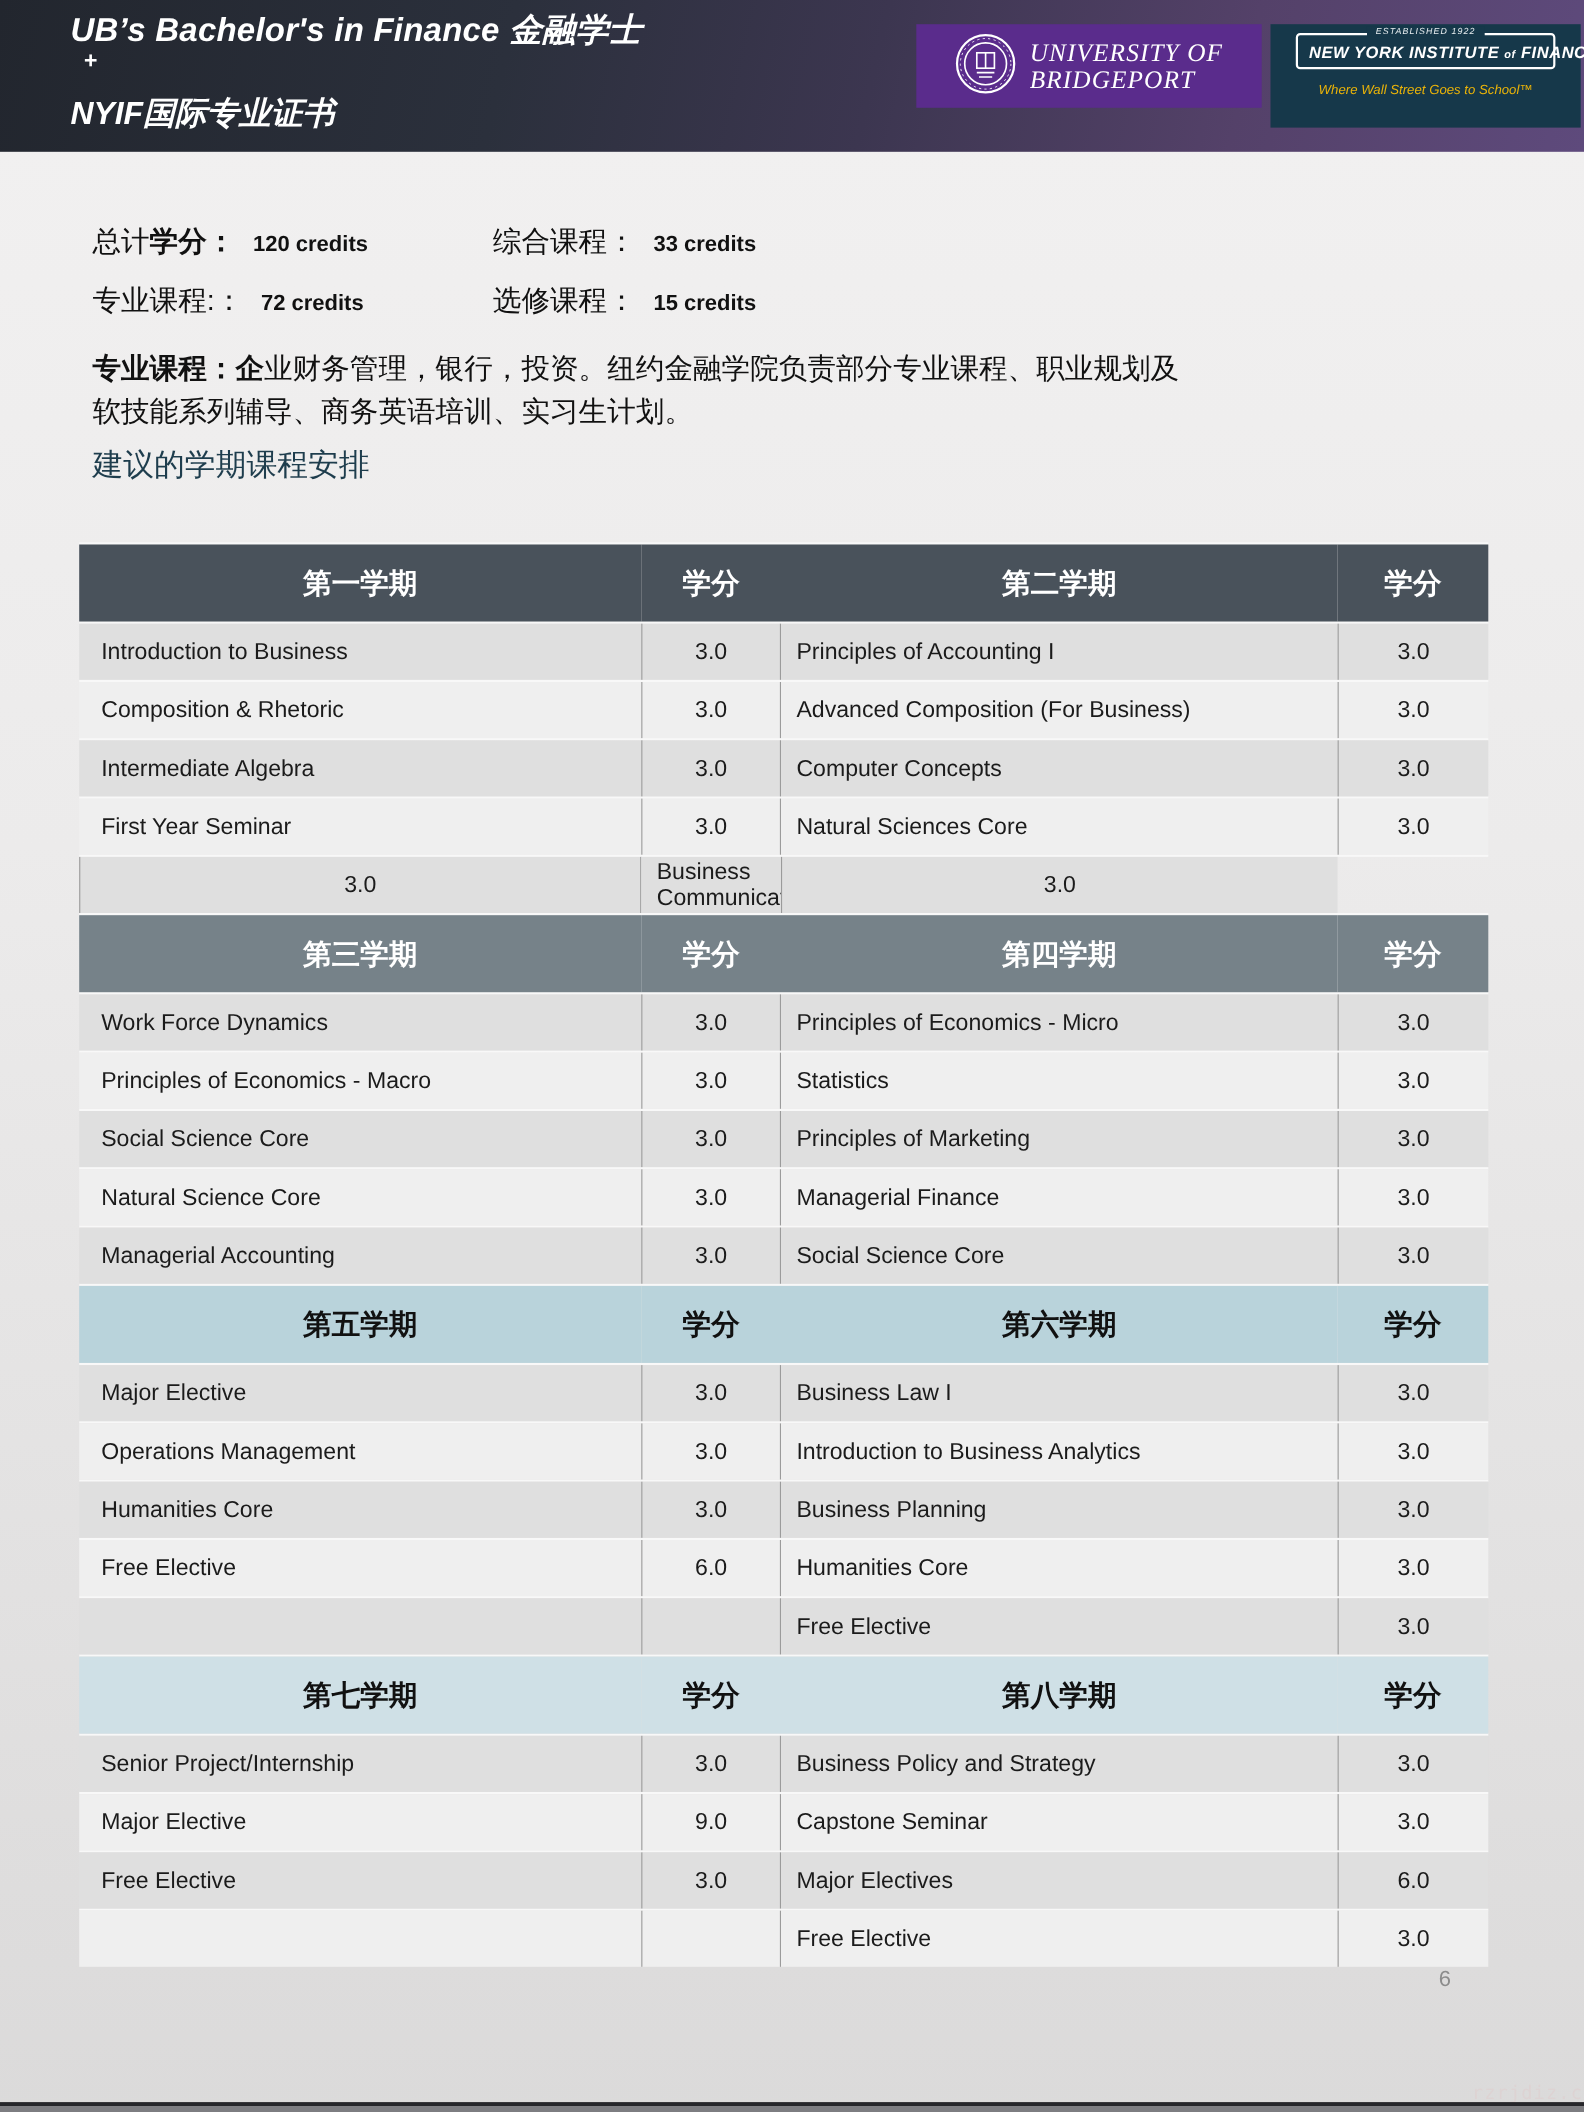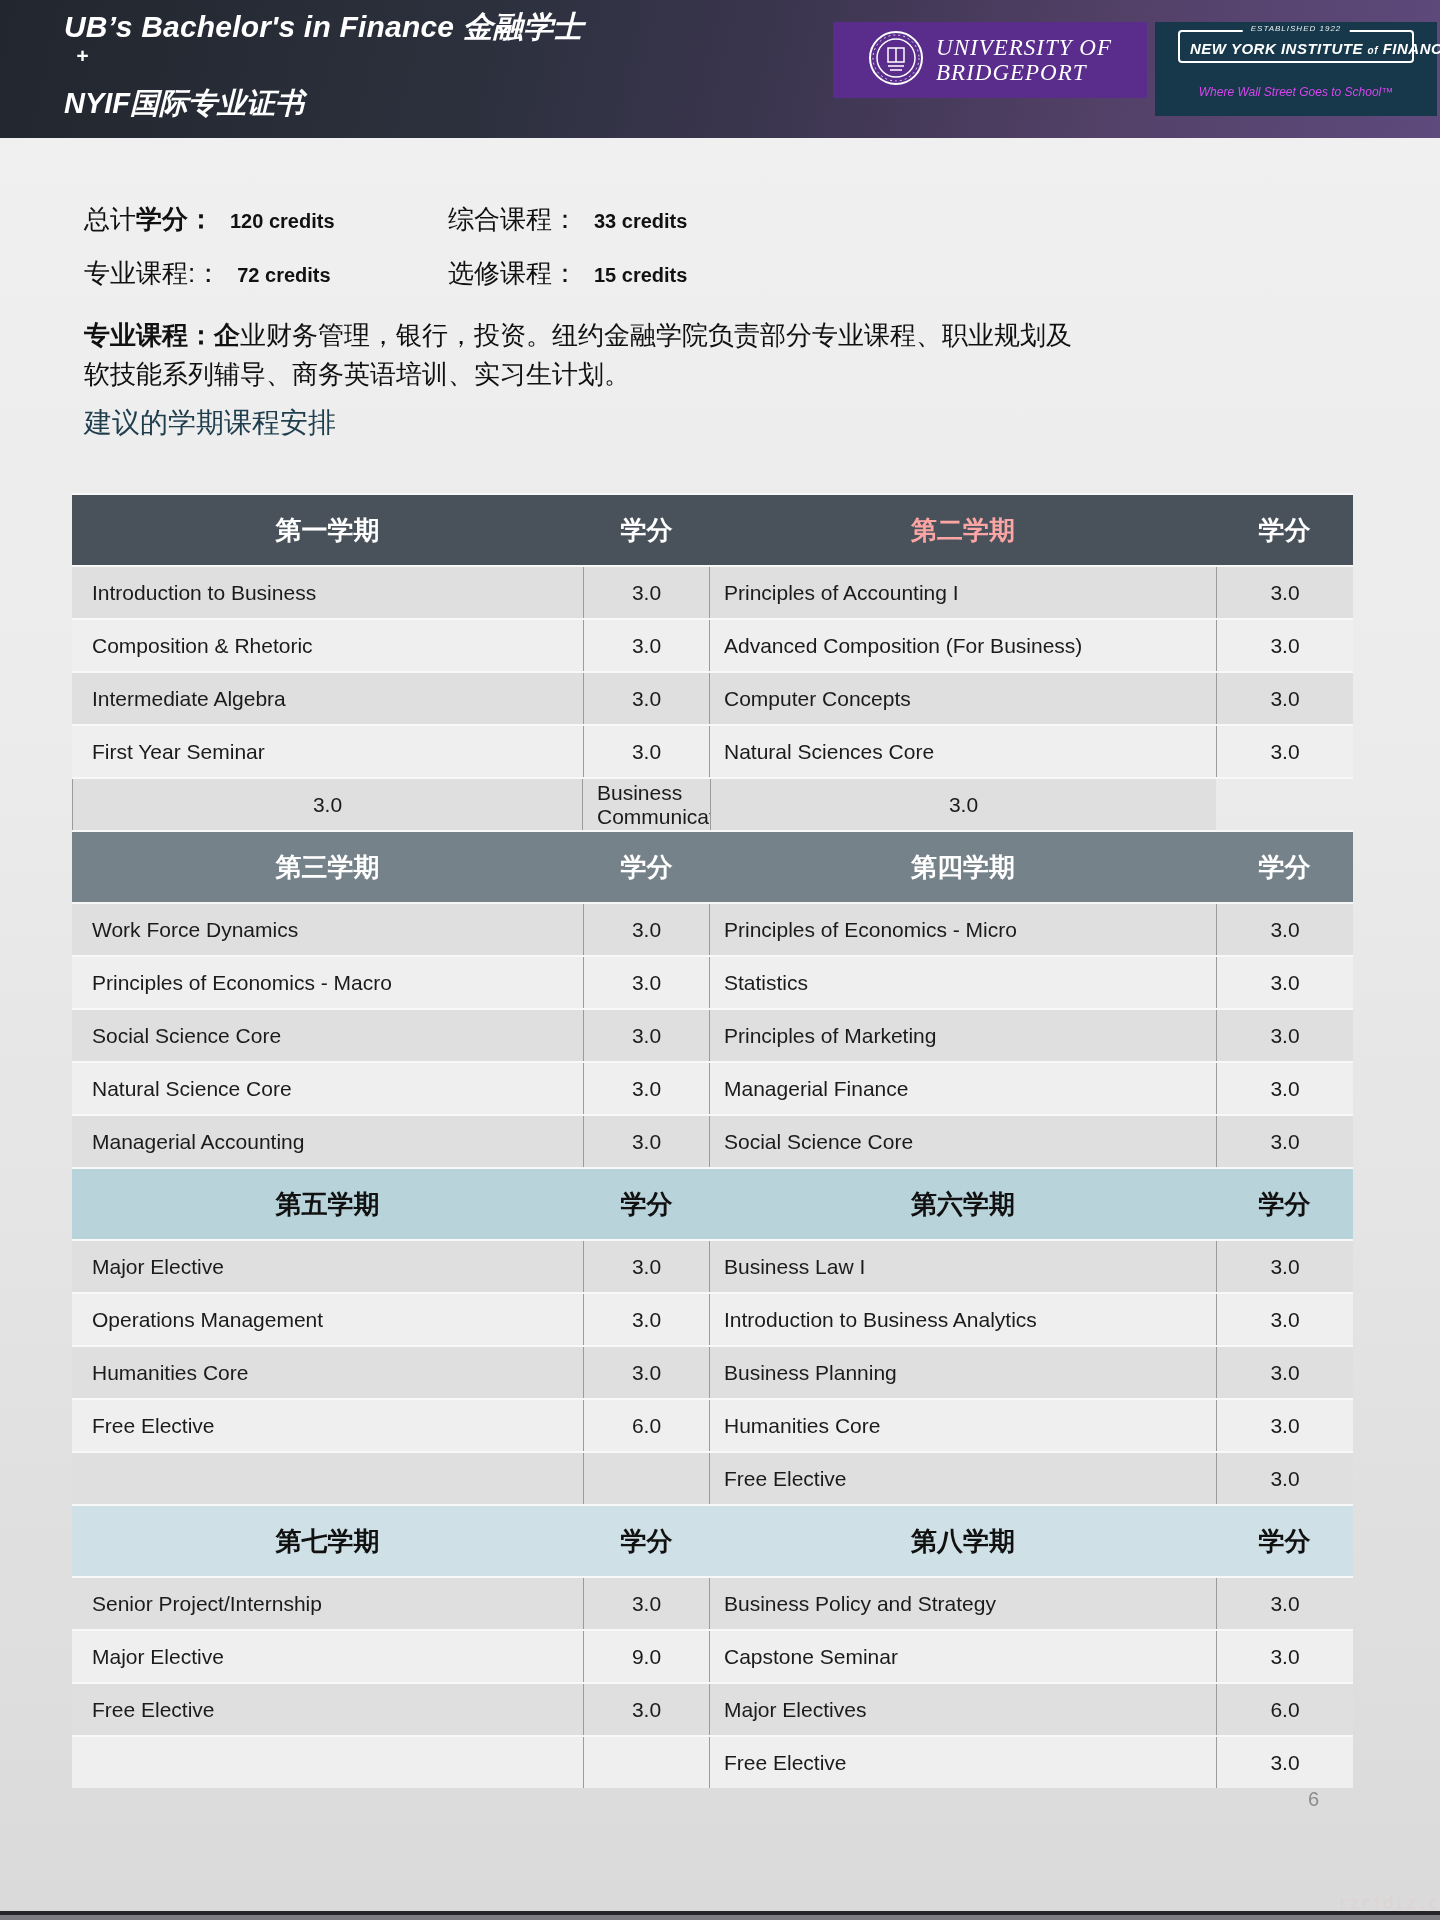--- a/index.html
+++ b/index.html
@@ -33,21 +33,21 @@
   .nyif-plaque {
     position:relative; border:2px solid #fff; border-radius:4px;
     padding:8px 10px 4px; margin-top:8px; text-align:center; width:236px;
   }
   .nyif-est {
     position:absolute; top:-8px; left:50%; transform:translateX(-50%);
     background:#16384a; padding:0 8px; font-size:8px; letter-spacing:1px; white-space:nowrap; color:#e8eef0;
   }
   .nyif-name { font-size:15px; font-weight:bold; letter-spacing:.5px; white-space:nowrap; }
   .nyif-name .of { font-size:10px; }
-  .nyif-tagline { font-size:12px; margin-top:22px; color:#d946ef; }
+  .nyif-tagline { font-size:12px; margin-top:11px; color:#eab308; }
 
   
   .cred-line { position:absolute; font-size:26px; color:#111; white-space:nowrap; }
   .cred-a { left:84px; }
   .cred-b { left:448px; }
   .cl-1 { top:202px; } .cl-2 { top:256px; }
   .cred-bold-label { font-weight:bold; }
   .cred-value { font-weight:bold; font-size:20px; margin-left:16px; }
 
   
@@ -130,21 +130,21 @@
     <div><span class="lead">专业课程：企</span><span>业财务管理，银行，投资。纽约金融学院负责部分专业课程、职业规划及</span></div>
     <div>软技能系列辅导、商务英语培训、实习生计划。</div>
   </div>
 
   <div class="section-title">建议的学期课程安排</div>
 
   <div class="course-table" id="course-table">
       <div class="trow thead">
         <div class="tcell hcell c0" style="background: rgb(73, 82, 91); color: rgb(255, 255, 255);">第一学期</div>
         <div class="tcell hcell c1" style="background: rgb(73, 82, 91); color: rgb(255, 255, 255);">学分</div>
-        <div class="tcell hcell c2" style="background: rgb(73, 82, 91); color: #fca5a5;">第二学期</div>
+        <div class="tcell hcell c2" style="background: rgb(73, 82, 91); color: #ffffff;">第二学期</div>
         <div class="tcell hcell c3" style="background: rgb(73, 82, 91); color: rgb(255, 255, 255);">学分</div>
       </div>
       <div class="trow drow odd">
         <div class="tcell dcell c0">Introduction to Business</div>
         <div class="tcell dcell c1">3.0</div>
         <div class="tcell dcell c2">Principles of Accounting I</div>
         <div class="tcell dcell c3">3.0</div>
       </div>
       <div class="trow drow even">
         <div class="tcell dcell c0">Composition &amp; Rhetoric</div>

